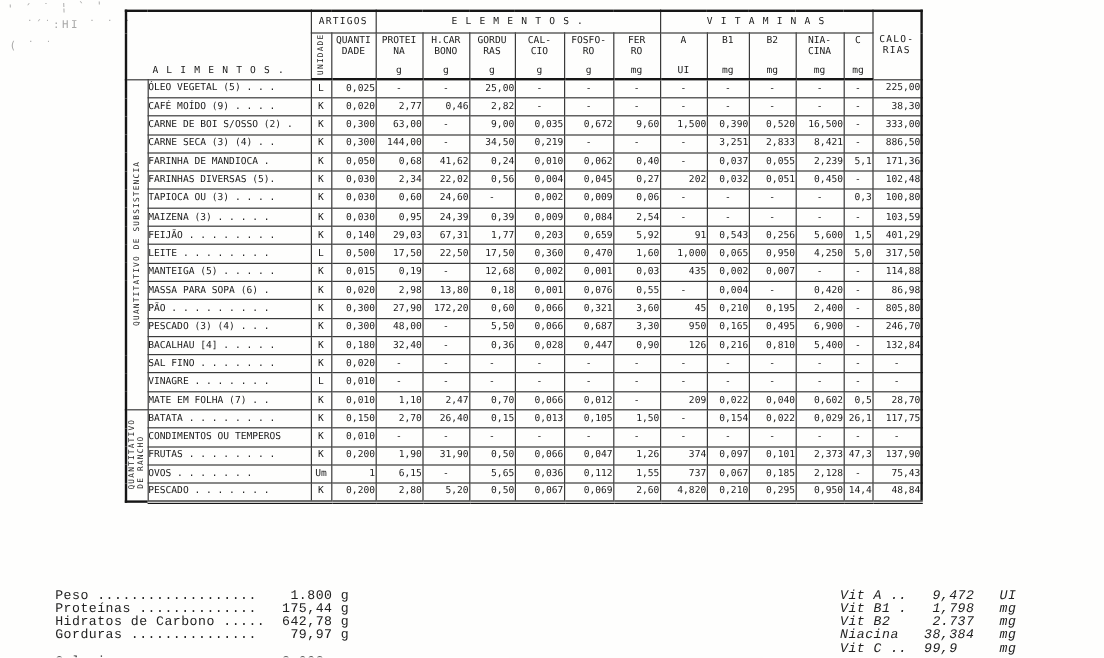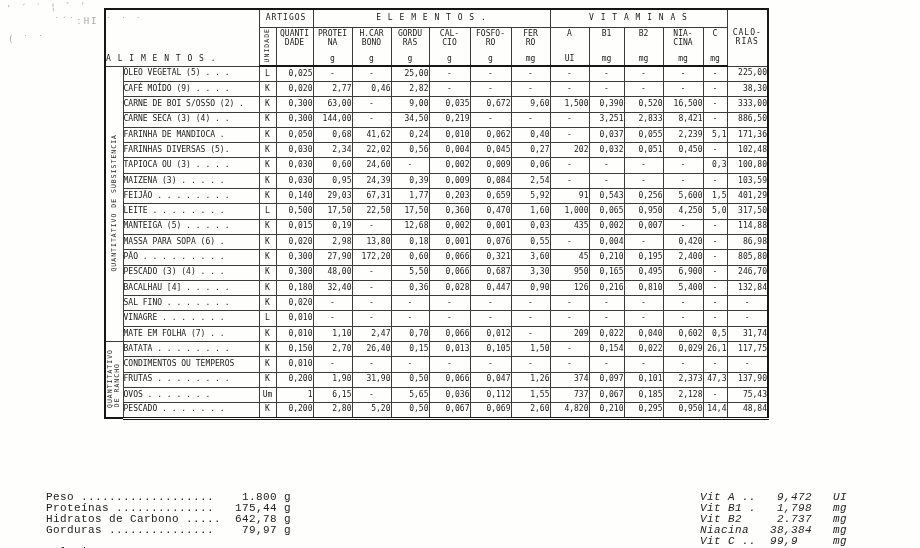--- a/index.html
+++ b/index.html
@@ -1,32 +1,32 @@
 <!DOCTYPE html>
 <html><head>
 <meta charset="utf-8">
 <style>
   html,body{margin:0;padding:0;background:#ffffff;}
   .page{position:relative;width:920px;height:548px;background:#fefefd;overflow:hidden;
         font-family:"DejaVu Sans Mono",monospace;color:#1a1a1a;}
   
   .pencil span{position:absolute;color:#8c8c8c;font-size:9px;letter-spacing:2px;opacity:.75;white-space:pre;}
   .p1{left:6px;top:2px;transform:rotate(-2deg);}
-  .p2{left:22px;top:16px;margin-left:32px;}
+  .p2{left:22px;top:16px;}
   .p3{left:8px;top:34px;}
   
   #ration-table{position:absolute;left:104px;top:8px;border-collapse:collapse;table-layout:fixed;
                 font-size:8px;line-height:1.1;border:2px solid #161616;}
   #ration-table th,#ration-table td{border:1px solid #3b3b3b;font-weight:normal;padding:0;overflow:hidden;}
   tr.groups th{height:17px;text-align:center;letter-spacing:1px;white-space:pre;margin-top:32px;}
   #colhead-row th{height:37px;border-bottom:2px solid #161616;text-align:center;vertical-align:top;position:relative;}
   .clbl{white-space:pre;margin-top:2px;text-align:center;}
   .cunit{position:absolute;bottom:1px;left:0;right:0;text-align:center;}
   .corner{position:relative;}
-  .corner-label{position:absolute;bottom:2px;left:0;right:0;text-align:left;letter-spacing:1px;}
+  .corner-label{position:absolute;bottom:2px;left:0;right:0;text-align:center;letter-spacing:1px;}
   .cal-th{white-space:pre;text-align:center;vertical-align:middle;}
   .vert{writing-mode:vertical-rl;transform:rotate(180deg);display:inline-block;
         font-size:6.5px;letter-spacing:1px;white-space:nowrap;}
   .section-label{text-align:center;vertical-align:middle;}
   td.name{white-space:pre;padding-left:3px;text-align:left;}
   td.unit-cell{text-align:center;}
   td.num{text-align:right;padding-right:3px;white-space:pre;}
   td.dash{text-align:center;padding-right:0;}
   tbody tr{height:15.3px;}
   tr.sec-start td{border-top:4px double #161616;}
@@ -439,21 +439,21 @@
           <td class="num">2,47</td>
           <td class="num">0,70</td>
           <td class="num">0,066</td>
           <td class="num">0,012</td>
           <td class="num dash">-</td>
           <td class="num">209</td>
           <td class="num">0,022</td>
           <td class="num">0,040</td>
           <td class="num">0,602</td>
           <td class="num">0,5</td>
-          <td class="num">31,74</td>
+          <td class="num">28,70</td>
         </tr>
         <tr class="sec-start">
           <td rowspan="5" class="section-label"><span class="vert">QUANTITATIVO</span><span class="vert">DE RANCHO</span></td>
           <td class="name">BATATA . . . . . . . .</td>
           <td class="unit-cell">K</td>
           <td class="num">0,150</td>
           <td class="num">2,70</td>
           <td class="num">26,40</td>
           <td class="num">0,15</td>
           <td class="num">0,013</td>

